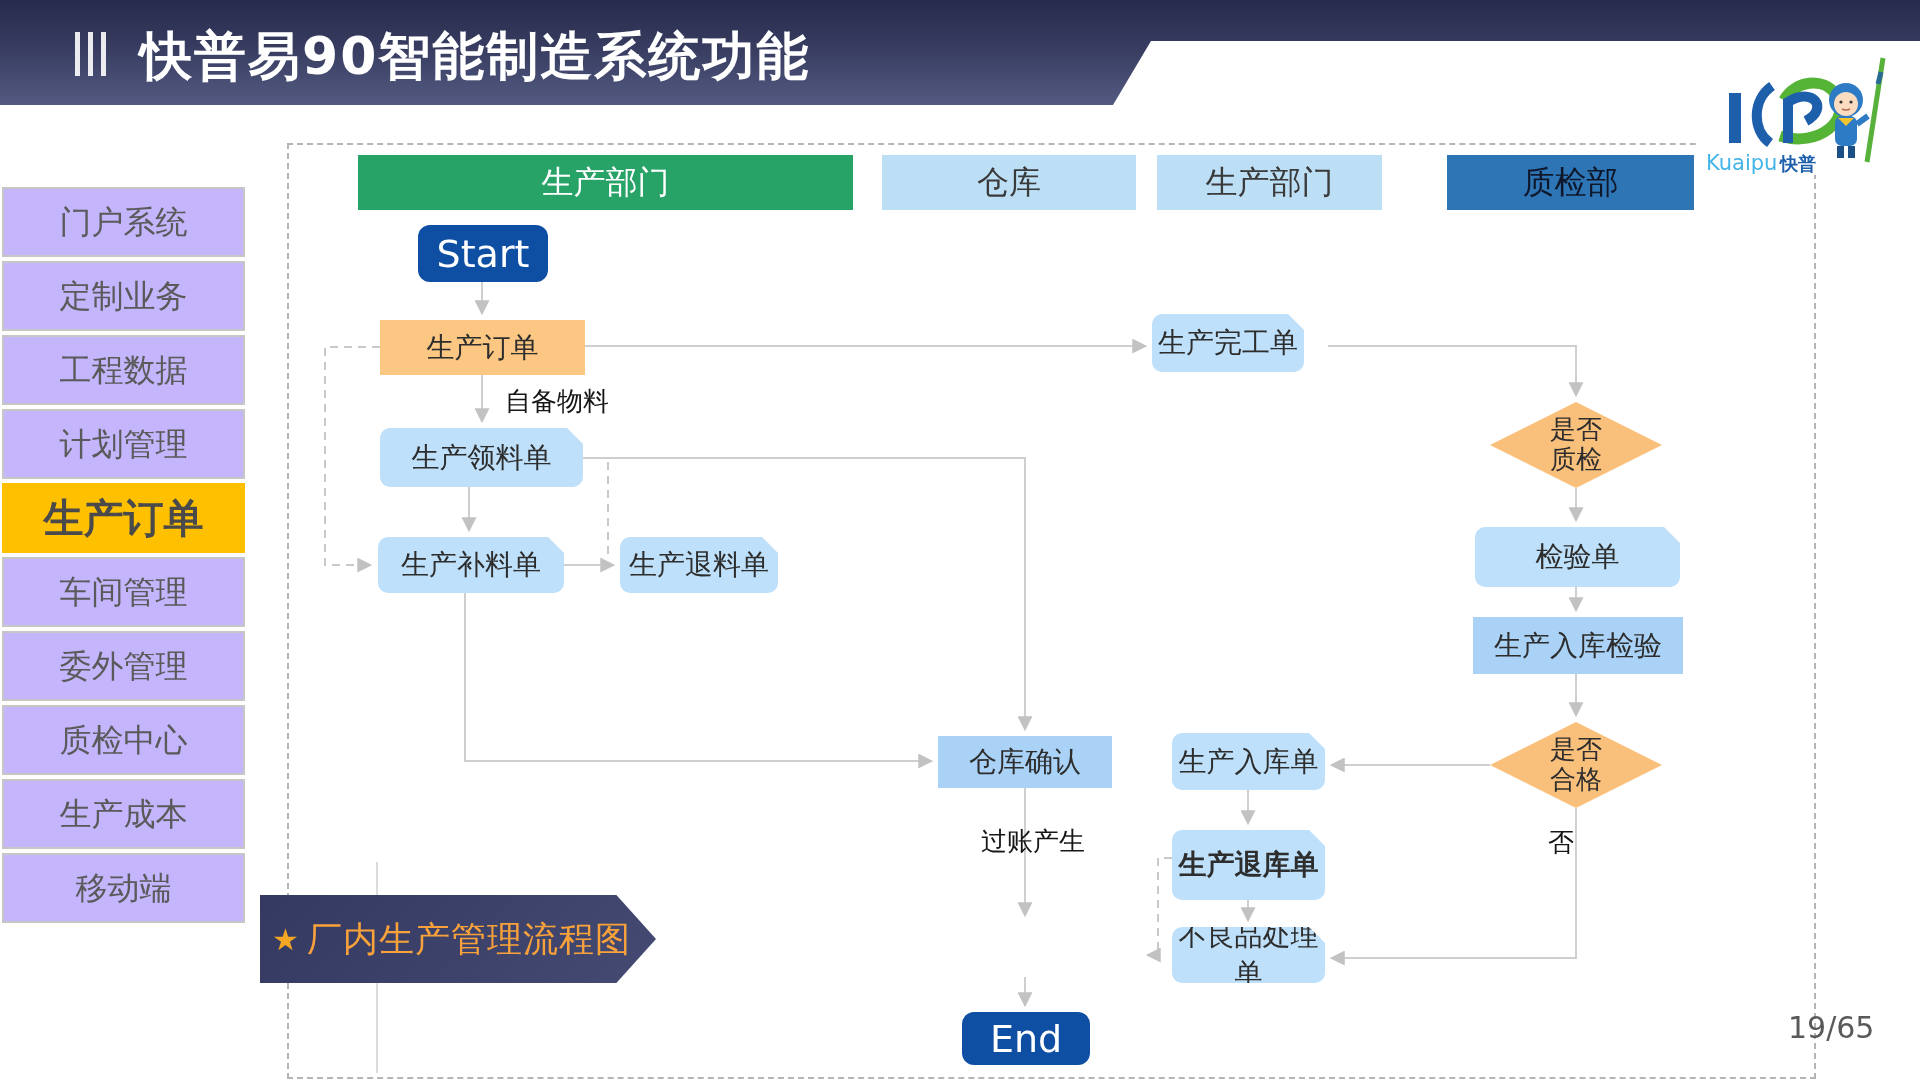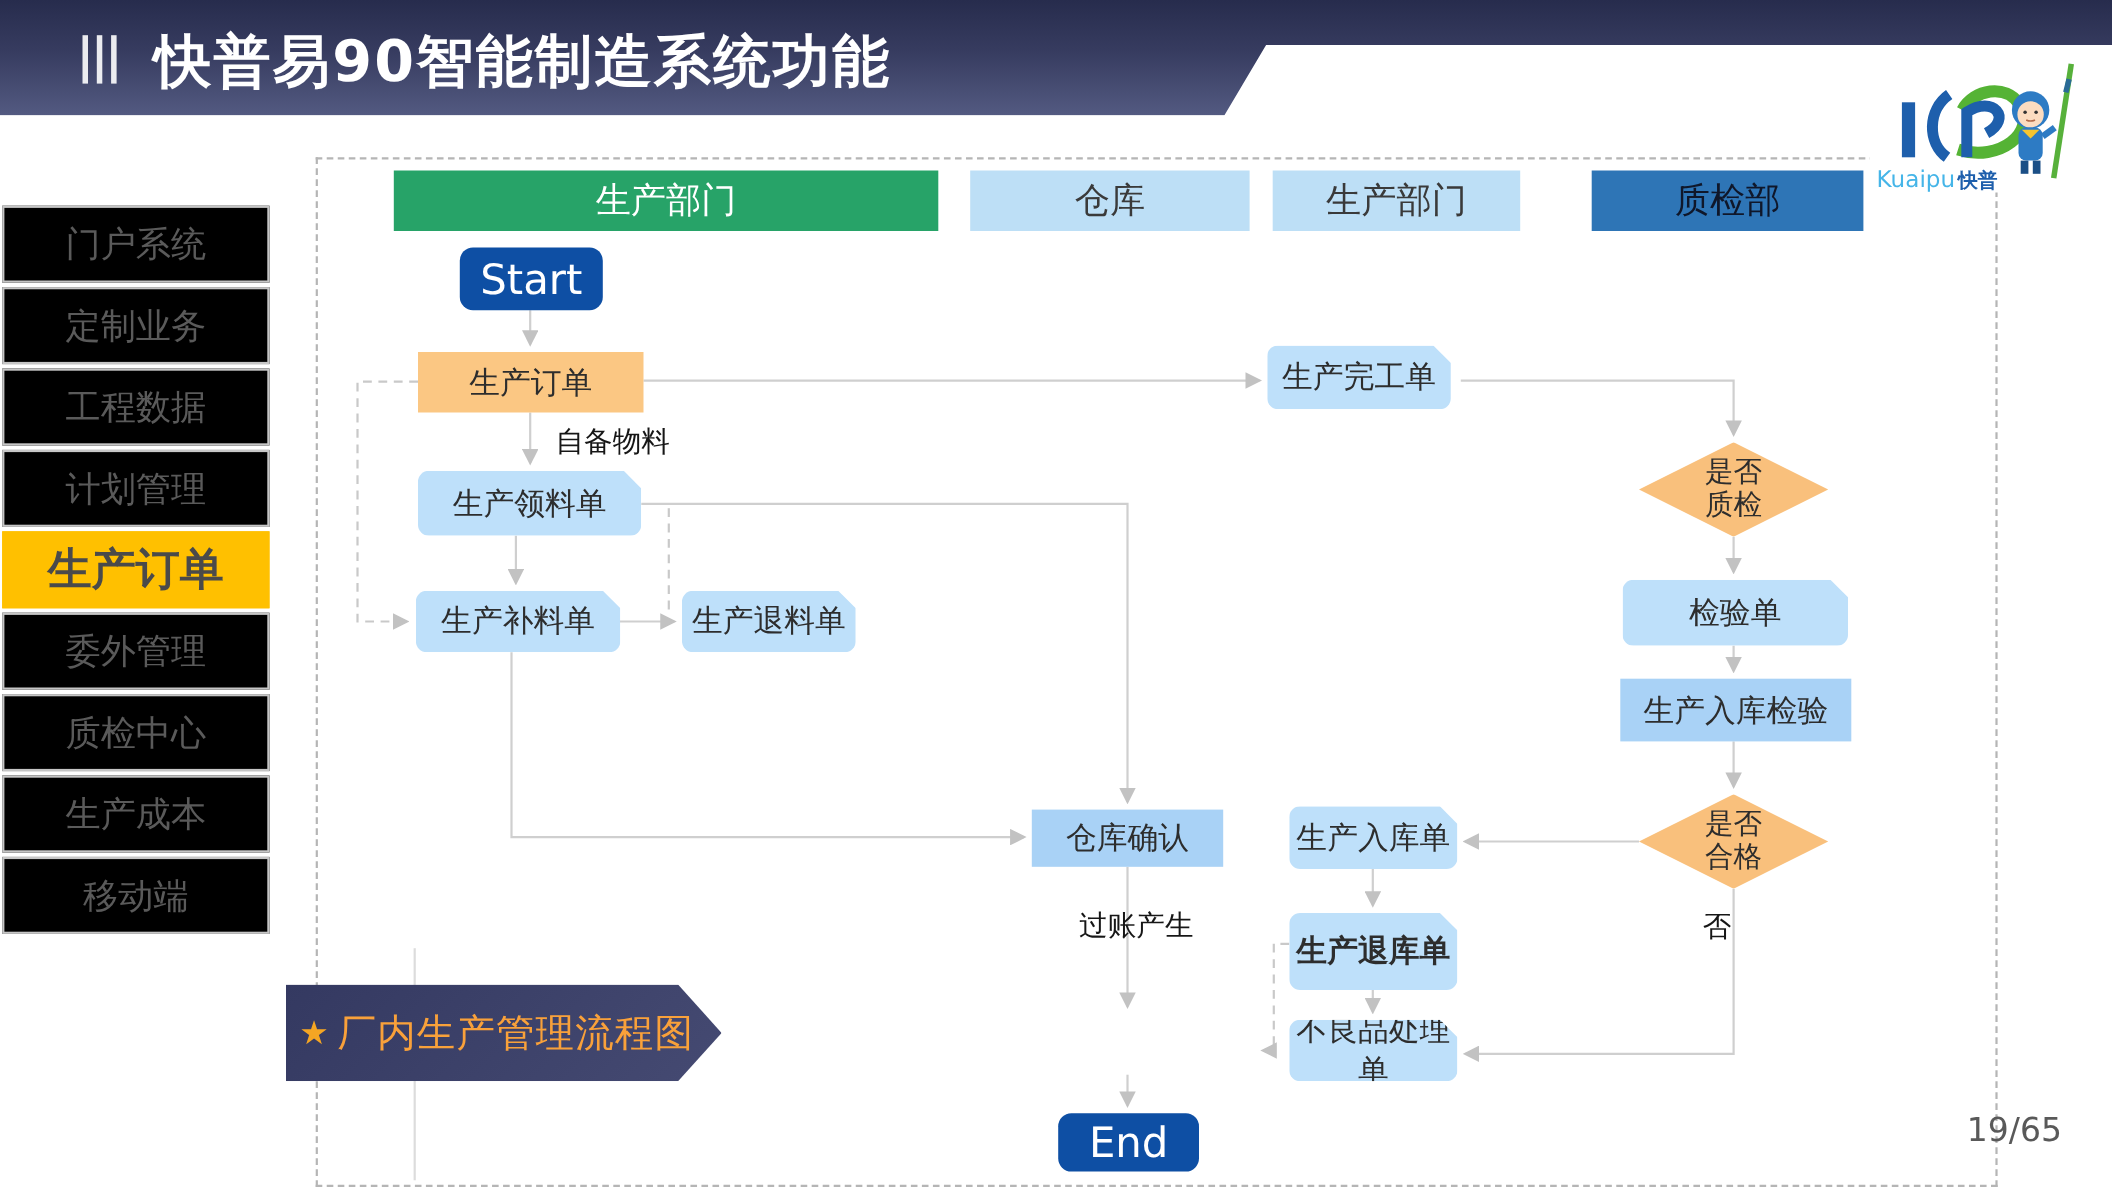--- a/index.html
+++ b/index.html
@@ -11,21 +11,21 @@
     background:linear-gradient(180deg,#272c4d 0%,#373c60 45%,#535a81 100%);
     clip-path:polygon(0 0,1920px 0,1920px 41px,1151px 41px,1113px 105px,0 105px);}
   #title{position:absolute;left:140px;top:22px;color:#fff;font-size:52px;font-weight:bold;
     letter-spacing:2px;white-space:nowrap;}
   #bars{position:absolute;left:75px;top:32px;display:flex;gap:8px;}
   #bars span{display:block;width:5px;height:44px;background:rgba(255,255,255,.9);}
 
   
   #sidebar{position:absolute;left:2px;top:187px;width:243px;}
   .side-item{box-sizing:border-box;height:70px;margin-bottom:4px;border:2px solid #c6c6c6;
-    background:#000000;color:#5a5a5a;font-size:32px;line-height:66px;text-align:center;}
+    background:#c4b5fd;color:#5a5a5a;font-size:32px;line-height:66px;text-align:center;}
   .side-item.active{border-color:var(--sidebar_active);background:var(--sidebar_active);
     color:#4a4a4a;font-size:40px;font-weight:bold;}
 
   
   #frame{position:absolute;left:287px;top:143px;width:1525px;height:932px;
     border:2px dashed #b5b5b5;}
 
   
   .lane{position:absolute;top:155px;height:55px;line-height:55px;text-align:center;
     font-size:32px;}
@@ -81,20 +81,21 @@
       <span></span>
     </div>
   <div id="title">快普易90智能制造系统功能</div>
 
   <div id="sidebar">
       <div class="side-item">门户系统</div>
       <div class="side-item">定制业务</div>
       <div class="side-item">工程数据</div>
       <div class="side-item">计划管理</div>
       <div class="side-item active">生产订单</div>
+      <div class="side-item">车间管理</div>
       <div class="side-item">委外管理</div>
       <div class="side-item">质检中心</div>
       <div class="side-item">生产成本</div>
       <div class="side-item">移动端</div>
     </div>
 
   <div id="frame"></div>
 
   <svg id="edges" width="1920" height="1080">
     <defs>
@@ -173,21 +174,21 @@
     </div>
     <div class="node doc" style="left: 380px; top: 428px; width: 203px; height: 59px;">
       <span class="lbl">生产领料单</span>
     </div>
     <div class="node doc" style="left: 378px; top: 537px; width: 186px; height: 56px;">
       <span class="lbl">生产补料单</span>
     </div>
     <div class="node doc" style="left: 620px; top: 537px; width: 158px; height: 56px;">
       <span class="lbl">生产退料单</span>
     </div>
-    <div class="node doc" style="left: 1152px; top: 314px; width: 167px; height: 58px;">
+    <div class="node doc" style="left: 1152px; top: 314px; width: 152px; height: 58px;">
       <span class="lbl">生产完工单</span>
     </div>
     <div class="node diamond" style="left: 1490px; top: 402px; width: 172px; height: 86px;">
       <span class="lbl">是否
 质检</span>
     </div>
     <div class="node doc" style="left: 1475px; top: 527px; width: 205px; height: 60px;">
       <span class="lbl">检验单</span>
     </div>
     <div class="node rect" style="left: 1473px; top: 617px; width: 210px; height: 57px;">

